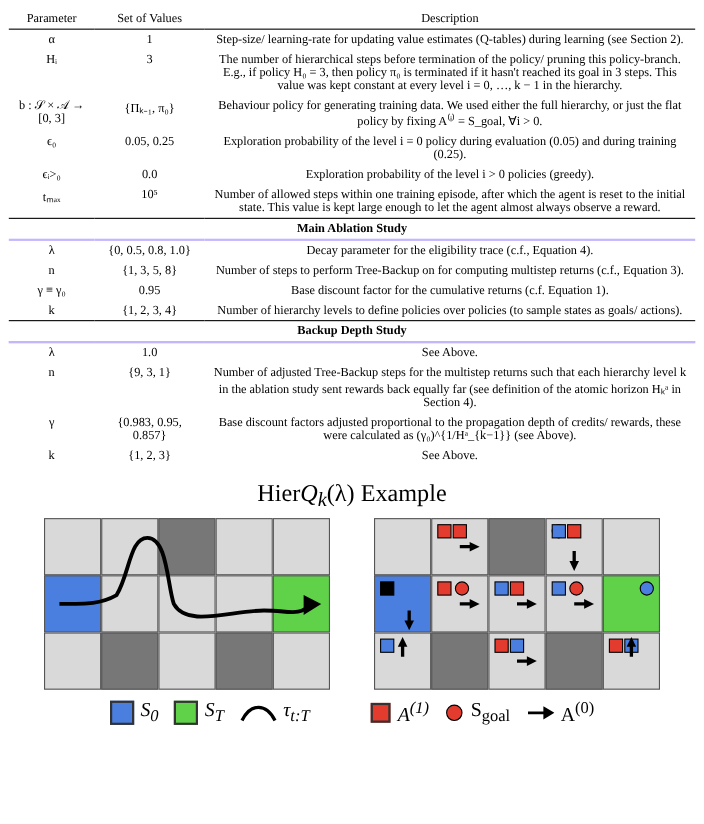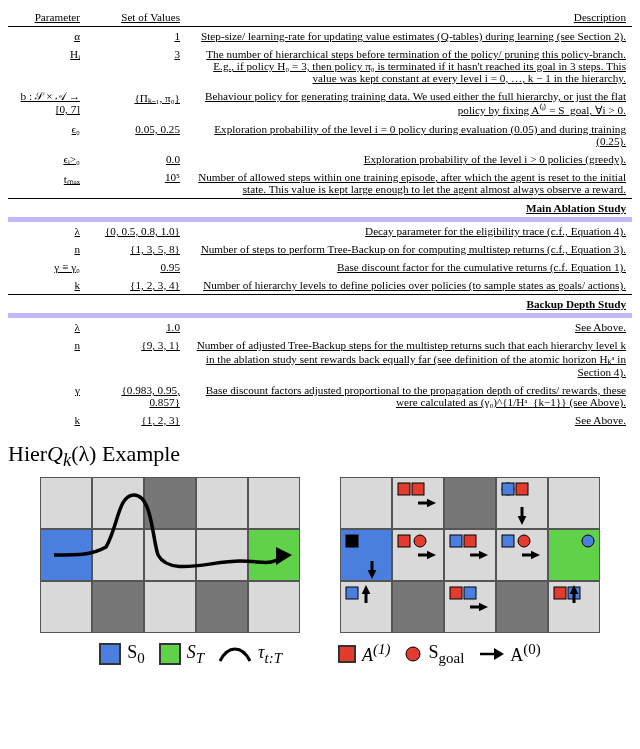--- a/index.html
+++ b/index.html
@@ -12,38 +12,38 @@
     color: #000;
   }
   table.params {
     border-collapse: collapse;
     width: 100%;
     font-size: 11.2px;
   }
   table.params td, table.params th {
     padding: 3px 6px;
     vertical-align: top;
-    text-align: right;
-    text-decoration: underline;
+    text-align: center;
   }
   table.params thead th {
     border-bottom: 1px solid #000;
     font-weight: normal;
   }
   .col-param { width: 78px; }
   .col-values { width: 100px; }
   .section-row td {
     border-top: 1px solid #000;
-    border-bottom: 5px solid #c4b5fd;
+    border-bottom: 2px solid #c4b5fd;
     font-weight: bold;
     padding-top: 4px;
     padding-bottom: 4px;
   }
 
   .example-title {
+    text-align: center;
     font-size: 22px;
     margin: 12px 0 6px 0;
     font-family: "Times New Roman", serif;
   }
 
   .fig-wrap {
     display: flex;
     justify-content: center;
     gap: 40px;
     margin-bottom: 6px;
@@ -93,21 +93,21 @@
         <td>α</td>
         <td>1</td>
         <td>Step-size/ learning-rate for updating value estimates (Q-tables) during learning (see Section 2).</td>
       </tr>
       <tr>
         <td>Hᵢ</td>
         <td>3</td>
         <td>The number of hierarchical steps before termination of the policy/ pruning this policy-branch. E.g., if policy H₀ = 3, then policy π₀ is terminated if it hasn't reached its goal in 3 steps. This value was kept constant at every level i = 0, …, k − 1 in the hierarchy.</td>
       </tr>
       <tr>
-        <td>b : 𝒮 × 𝒜 → [0, 7]</td>
+        <td>b : 𝒮 × 𝒜 → [0, 3]</td>
         <td>{Πₖ₋₁, π₀}</td>
         <td>Behaviour policy for generating training data. We used either the full hierarchy, or just the flat policy by fixing A⁽ⁱ⁾ = S_goal, ∀i &gt; 0.</td>
       </tr>
       <tr>
         <td>ϵ₀</td>
         <td>0.05, 0.25</td>
         <td>Exploration probability of the level i = 0 policy during evaluation (0.05) and during training (0.25).</td>
       </tr>
       <tr>
         <td>ϵᵢ&gt;₀</td>
@@ -276,21 +276,21 @@
           <path d="M 32 102 L 27.650344658887697 92.99552897647322 L 36.3496553411123 92.99552897647322 Z" fill="#000"></path>
         </g>
       </svg>
     </div>
 </div>
 
 <div style="display:flex;justify-content:center;gap:56px;">
   <div class="legend-row">
     <div class="item">
       <span class="swatch" id="sw-s0" style="background: rgb(74, 127, 224);"></span>
-      <span style="">S<sub>0</sub></span>
+      <span style="font-style:italic">S<sub>0</sub></span>
     </div>
     <div class="item">
       <span class="swatch" id="sw-st" style="background: rgb(95, 210, 74);"></span>
       <span style="font-style:italic">S<sub>T</sub></span>
     </div>
     <div class="item">
       <svg width="34" height="22">
         <path d="M2 18 C 10 2, 24 2, 32 18" stroke="#000" stroke-width="3" fill="none"></path>
       </svg>
       <span style="font-style:italic">τ<sub>t:T</sub></span>

